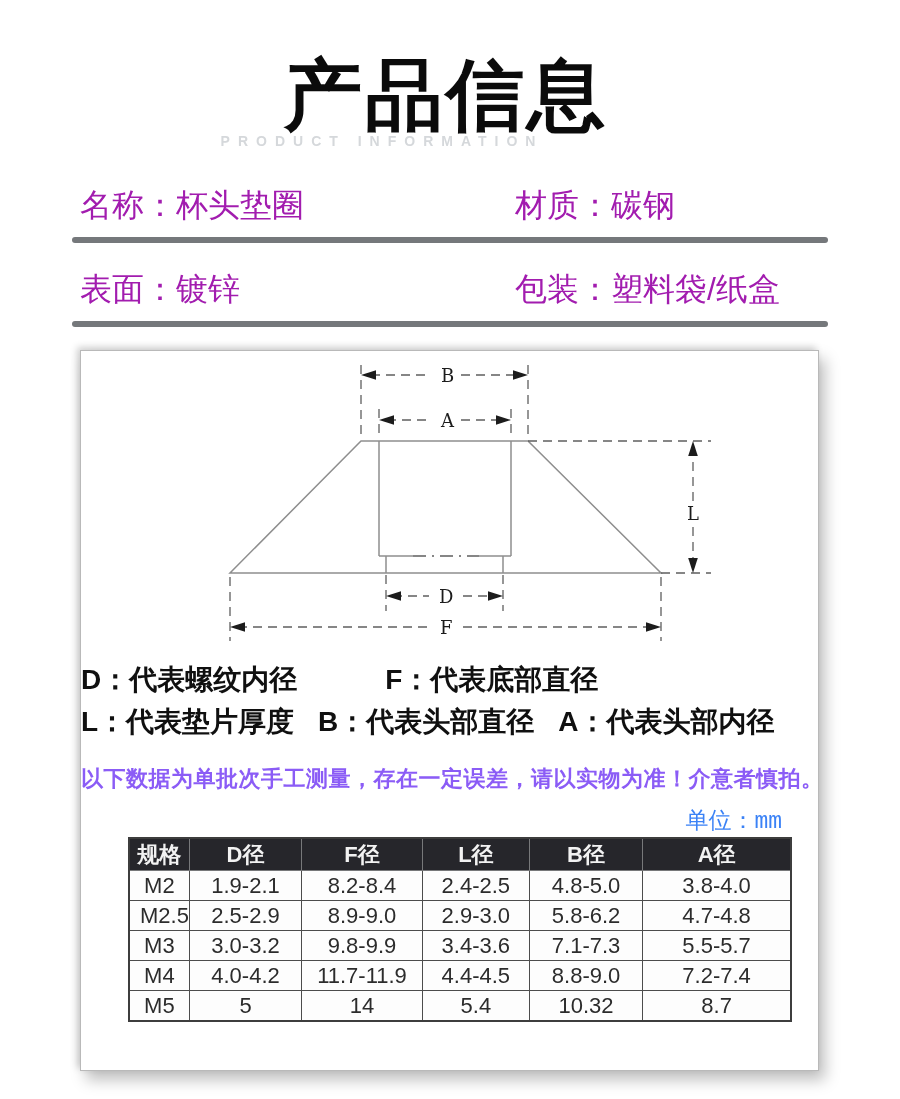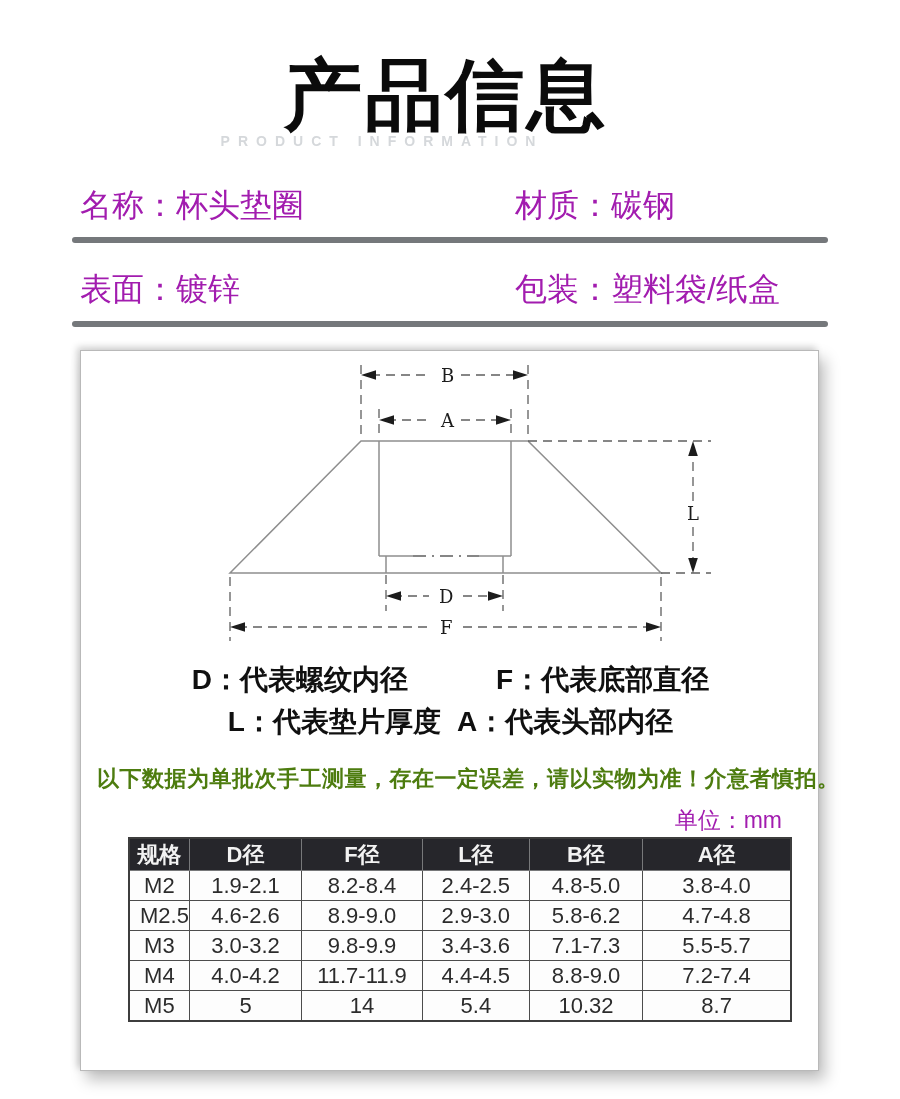--- a/index.html
+++ b/index.html
@@ -22,29 +22,29 @@
   .divider { left:72px; width:756px; height:6px; background:#75787b; border-radius:3px; }
   .divider-1 { top:237px; }
   .divider-2 { top:321px; }
 
   
   .card { top:350px; left:80px; width:739px; height:721px; background:#ffffff;
           border:1px solid #b9b9b9;
           box-shadow:6px 9px 14px rgba(0,0,0,0.25), -3px -3px 7px rgba(0,0,0,0.18); }
   .diagram { top:2px; left:0; width:739px; height:310px; }
 
-  .legend-row { left:0; width:739px; display:flex; justify-content:center;
+  .legend-row { left:0; width:739px; display:flex; 
                 font-size:28px; font-weight:700; color:#101010; white-space:nowrap; }
   .legend-row-1 { top:310px; gap:88px; }
-  .legend-row-2 { top:352px; gap:16px; }
-
-  .warning { top:413px; left:16px; width:739px; text-align:center; white-space:nowrap;
-             font-size:22px; font-weight:700; color:#4d7c0f; letter-spacing:0.5px; }
-
-  .unit-note { top:454px; right:36px; font-size:23px; font-weight:500; color:#a21caf; }
+  .legend-row-2 { top:352px; gap:24px; }
+
+  .warning { top:413px; left:0; width:739px; text-align:center; white-space:nowrap;
+             font-size:22px; font-weight:700; color:#8b5cf6; letter-spacing:0.5px; }
+
+  .unit-note { top:454px; right:36px; font-size:23px; font-weight:500; color:#3b82f6;font-family:Liberation Mono, monospace; }
 
   
   .tbl-wrap { top:486px; left:47px; width:676px; }
   table { border-collapse:collapse; table-layout:fixed; width:664px;
           background:#fdfdfd; border:2px solid #3d3d3d; }
   th { background:#26262b; color:#f2f2f2; font-size:22px; font-weight:700;
        padding:3px 0; border:1px solid #77787a; line-height:25px; }
   td { font-size:22px; color:#2c2c2c; font-weight:500; text-align:center;
        padding:1px 10px; border:1.6px solid #4c4c4c; line-height:27px;margin-left:40px; }
   .c0{width:9.1%} .c1{width:17%} .c2{width:18.2%} .c3{width:16.2%} .c4{width:17.1%} .c5{width:22.4%}
@@ -122,20 +122,21 @@
     <polygon class="arr" points="580,274 565,269.2 565,278.8"></polygon>
     <text class="dimlbl" x="359" y="281">F</text>
   </svg>
 
   <div class="abs legend-row legend-row-1">
       <span>D：代表螺纹内径</span>
       <span>F：代表底部直径</span>
     </div>
   <div class="abs legend-row legend-row-2">
       <span>L：代表垫片厚度</span>
+      <span>B：代表头部直径</span>
       <span>A：代表头部内径</span>
     </div>
 
   <div class="abs warning">以下数据为单批次手工测量，存在一定误差，请以实物为准！介意者慎拍。</div>
   <div class="abs unit-note">单位：mm</div>
 
   <div class="abs tbl-wrap">
     <table>
       <colgroup>
         <col class="c0">
@@ -159,21 +160,21 @@
           <tr>
             <td>M2</td>
             <td>1.9-2.1</td>
             <td>8.2-8.4</td>
             <td>2.4-2.5</td>
             <td>4.8-5.0</td>
             <td>3.8-4.0</td>
           </tr>
           <tr>
             <td>M2.5</td>
-            <td>4.6-2.6</td>
+            <td>2.5-2.9</td>
             <td>8.9-9.0</td>
             <td>2.9-3.0</td>
             <td>5.8-6.2</td>
             <td>4.7-4.8</td>
           </tr>
           <tr>
             <td>M3</td>
             <td>3.0-3.2</td>
             <td>9.8-9.9</td>
             <td>3.4-3.6</td>

